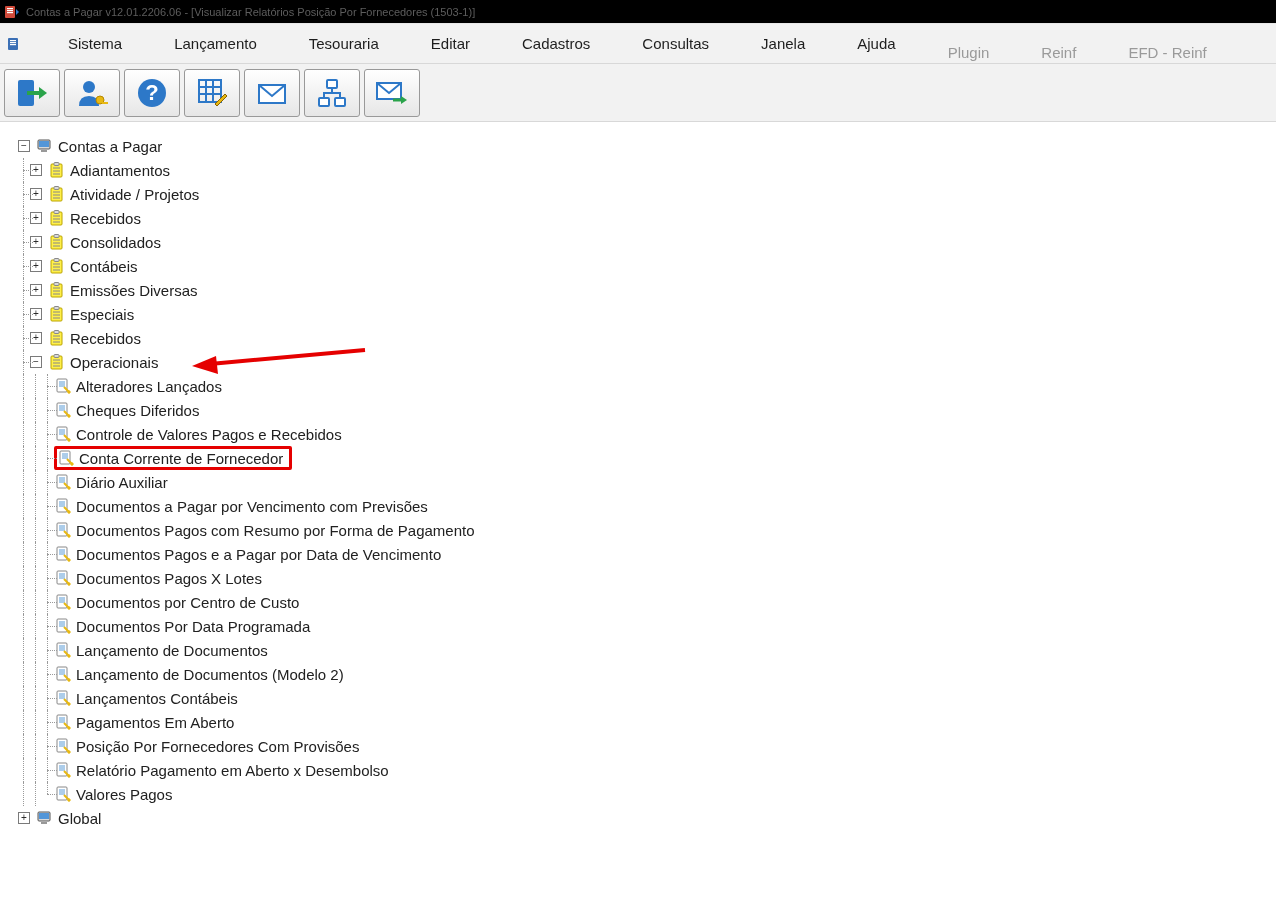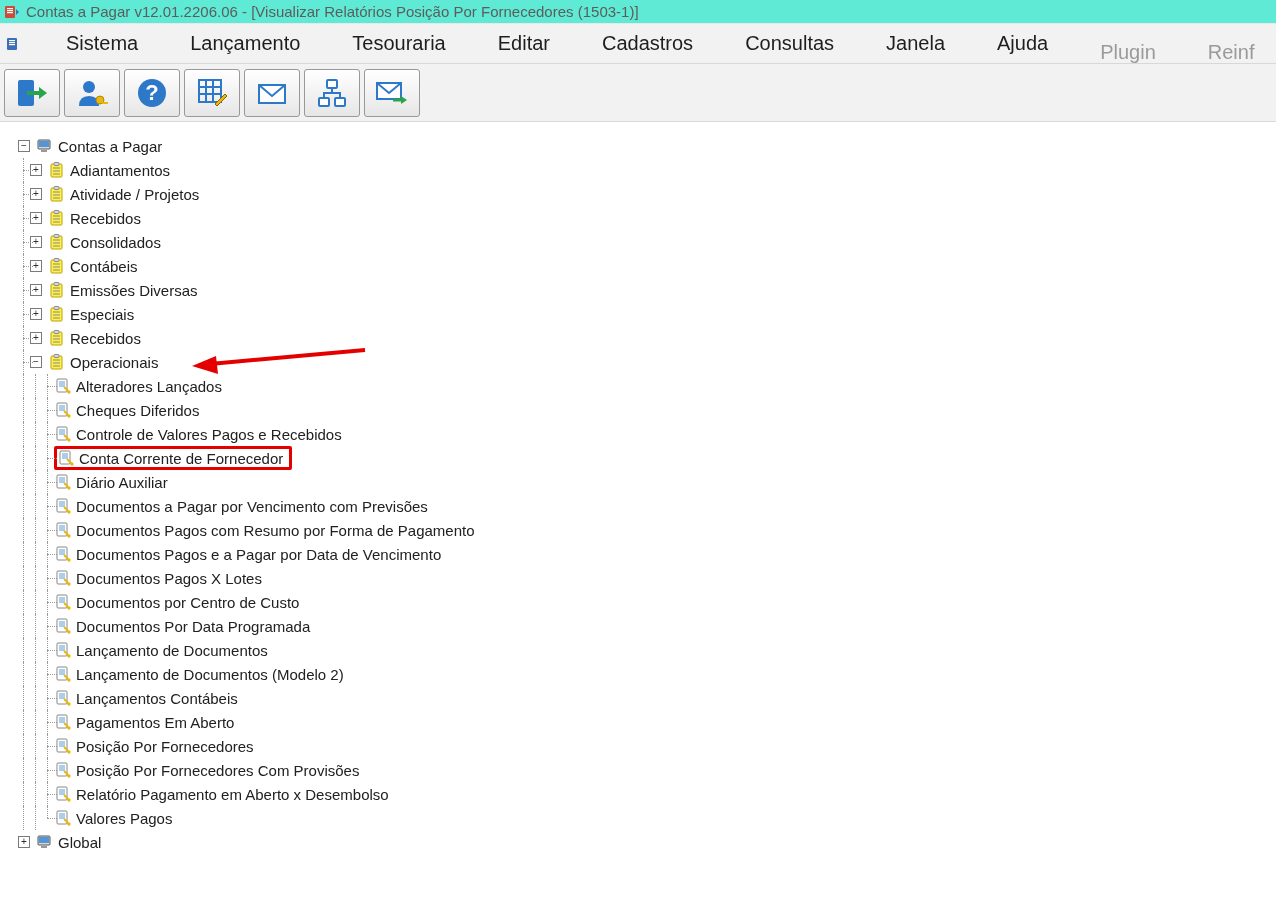--- a/index.html
+++ b/index.html
@@ -7,25 +7,25 @@
     margin: 0; padding: 0;
     width: 1276px; height: 922px;
     font-family: "Segoe UI", Tahoma, sans-serif;
     font-size: 14px;
     background: #fff;
     color: #212121;
     overflow: hidden;
   }
   .titlebar {
     height: 24px;
-    background: #5eead4;
+    background: #000000;
     display: flex;
     align-items: center;
     padding: 0 4px;
-    font-size: 15px;
+    font-size: 11px;
     color: #5d5d5d;
     border-bottom: 1px solid #e8e8e8;
   }
   .titlebar .app-icon {
     width: 16px; height: 16px;
     margin-right: 6px;
     display:inline-flex;align-items:center;justify-content:center;
   }
   .titlebar .app-icon svg{width:16px;height:16px;}
   .menubar {
@@ -35,21 +35,21 @@
     align-items: center;
     padding: 0 6px;
     border-bottom:1px solid #d8d8d8;
   }
   .menubar .mb-icon{
     width:18px;height:18px;margin-right:18px;display:inline-flex;align-items:center;justify-content:center;
   }
   .menubar .mb-icon svg{width:16px;height:16px;}
   .menubar .menu-item{
     padding:0 26px;
-    font-size:20px;
+    font-size:15px;
     color:#1e1e1e;
     cursor:default;
     white-space:nowrap;
   }
   .menubar .menu-item.disabled{ color:#9a9a9a;margin-top:17px; }
   .toolbar{
     height:58px;
     background:#f2f2f2;
     display:flex;
     align-items:center;
@@ -605,36 +605,20 @@
           <span class="icon">
             <svg viewBox="0 0 16 16">
               <rect x="2" y="1" width="10" height="13" rx="1" fill="#fff" stroke="#888"></rect>
               <line x1="4" y1="4" x2="10" y2="4" stroke="#5a9bd5"></line>
               <line x1="4" y1="6" x2="10" y2="6" stroke="#5a9bd5"></line>
               <line x1="4" y1="8" x2="10" y2="8" stroke="#5a9bd5"></line>
               <path d="M9 9 L14 14" stroke="#e7b813" stroke-width="2"></path>
               <rect x="12.5" y="12.5" width="3" height="3" transform="rotate(45 14 14)" fill="#e7b813"></rect>
             </svg>
           </span>
-          <span class="label">Posição Por Fornecedores</span>
-        </div>
-        <div class="node">
-          <span class="ln"></span>
-          <span class="ln"></span>
-          <span class="ln h"></span>
-          <span class="icon">
-            <svg viewBox="0 0 16 16">
-              <rect x="2" y="1" width="10" height="13" rx="1" fill="#fff" stroke="#888"></rect>
-              <line x1="4" y1="4" x2="10" y2="4" stroke="#5a9bd5"></line>
-              <line x1="4" y1="6" x2="10" y2="6" stroke="#5a9bd5"></line>
-              <line x1="4" y1="8" x2="10" y2="8" stroke="#5a9bd5"></line>
-              <path d="M9 9 L14 14" stroke="#e7b813" stroke-width="2"></path>
-              <rect x="12.5" y="12.5" width="3" height="3" transform="rotate(45 14 14)" fill="#e7b813"></rect>
-            </svg>
-          </span>
           <span class="label">Posição Por Fornecedores Com Provisões</span>
         </div>
         <div class="node">
           <span class="ln"></span>
           <span class="ln"></span>
           <span class="ln h"></span>
           <span class="icon">
             <svg viewBox="0 0 16 16">
               <rect x="2" y="1" width="10" height="13" rx="1" fill="#fff" stroke="#888"></rect>
               <line x1="4" y1="4" x2="10" y2="4" stroke="#5a9bd5"></line>

